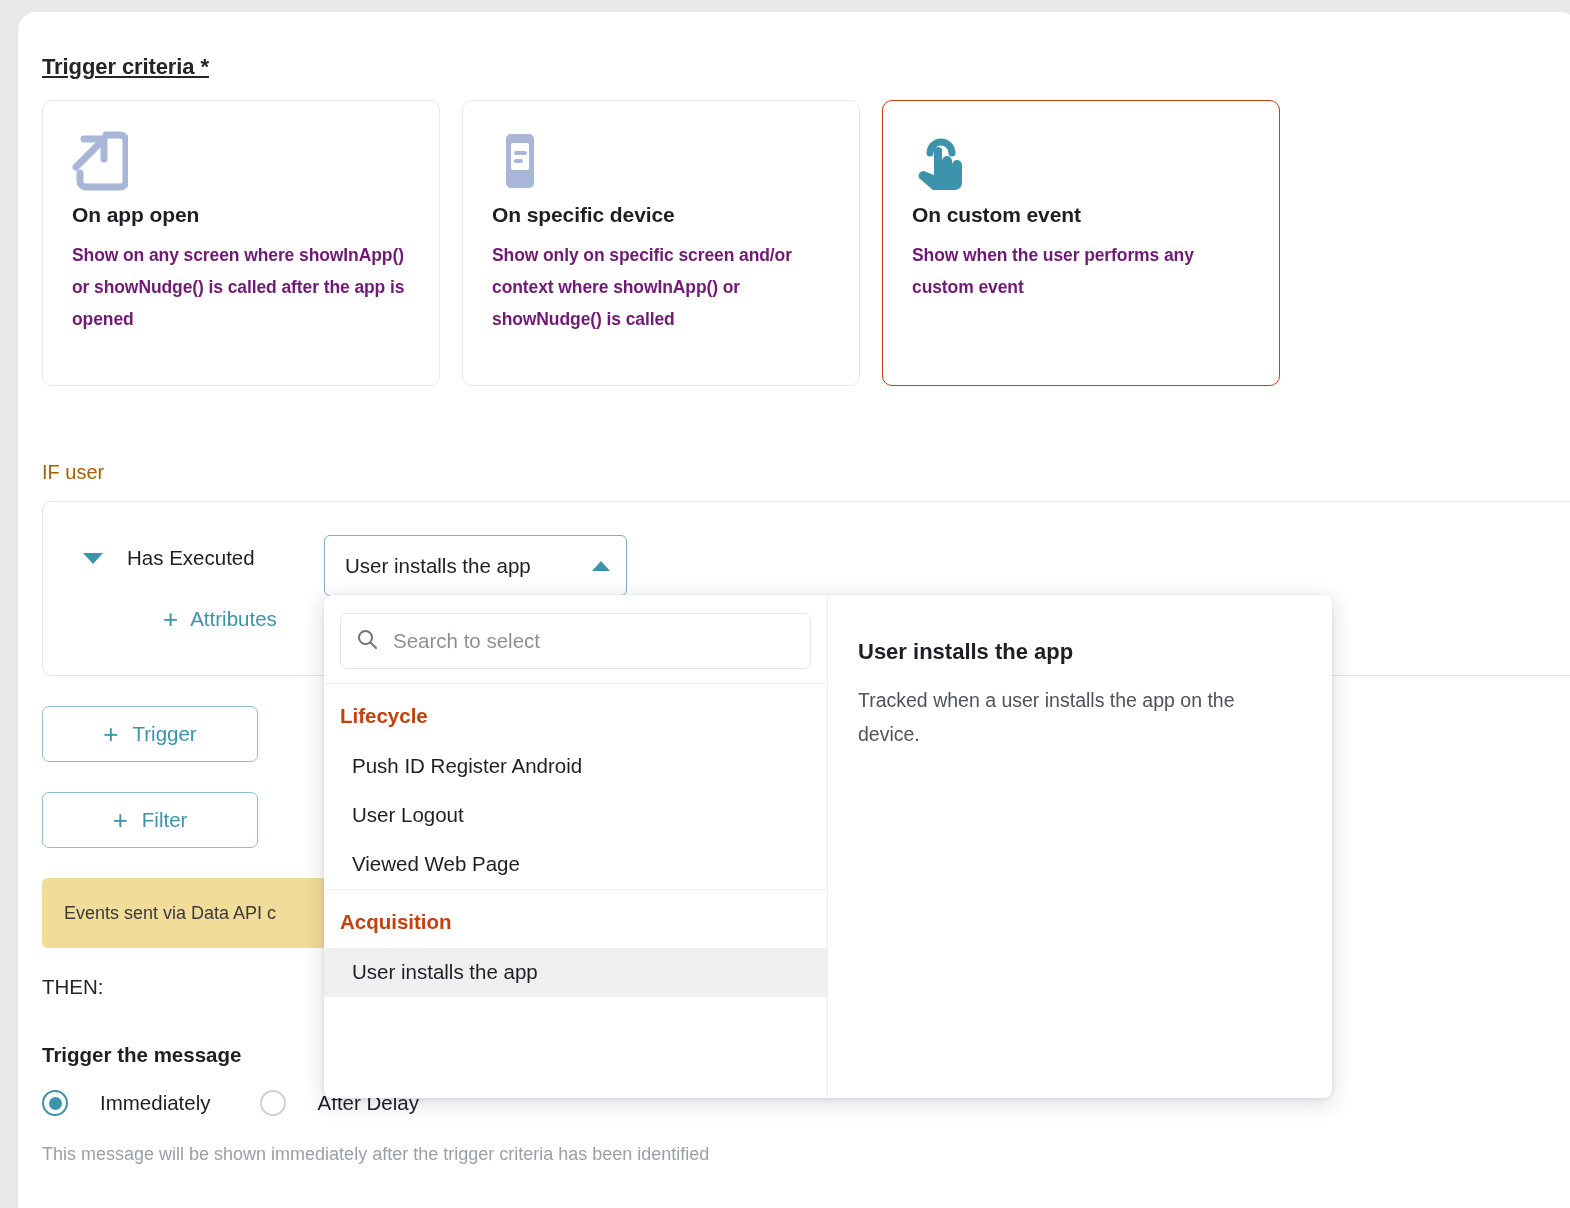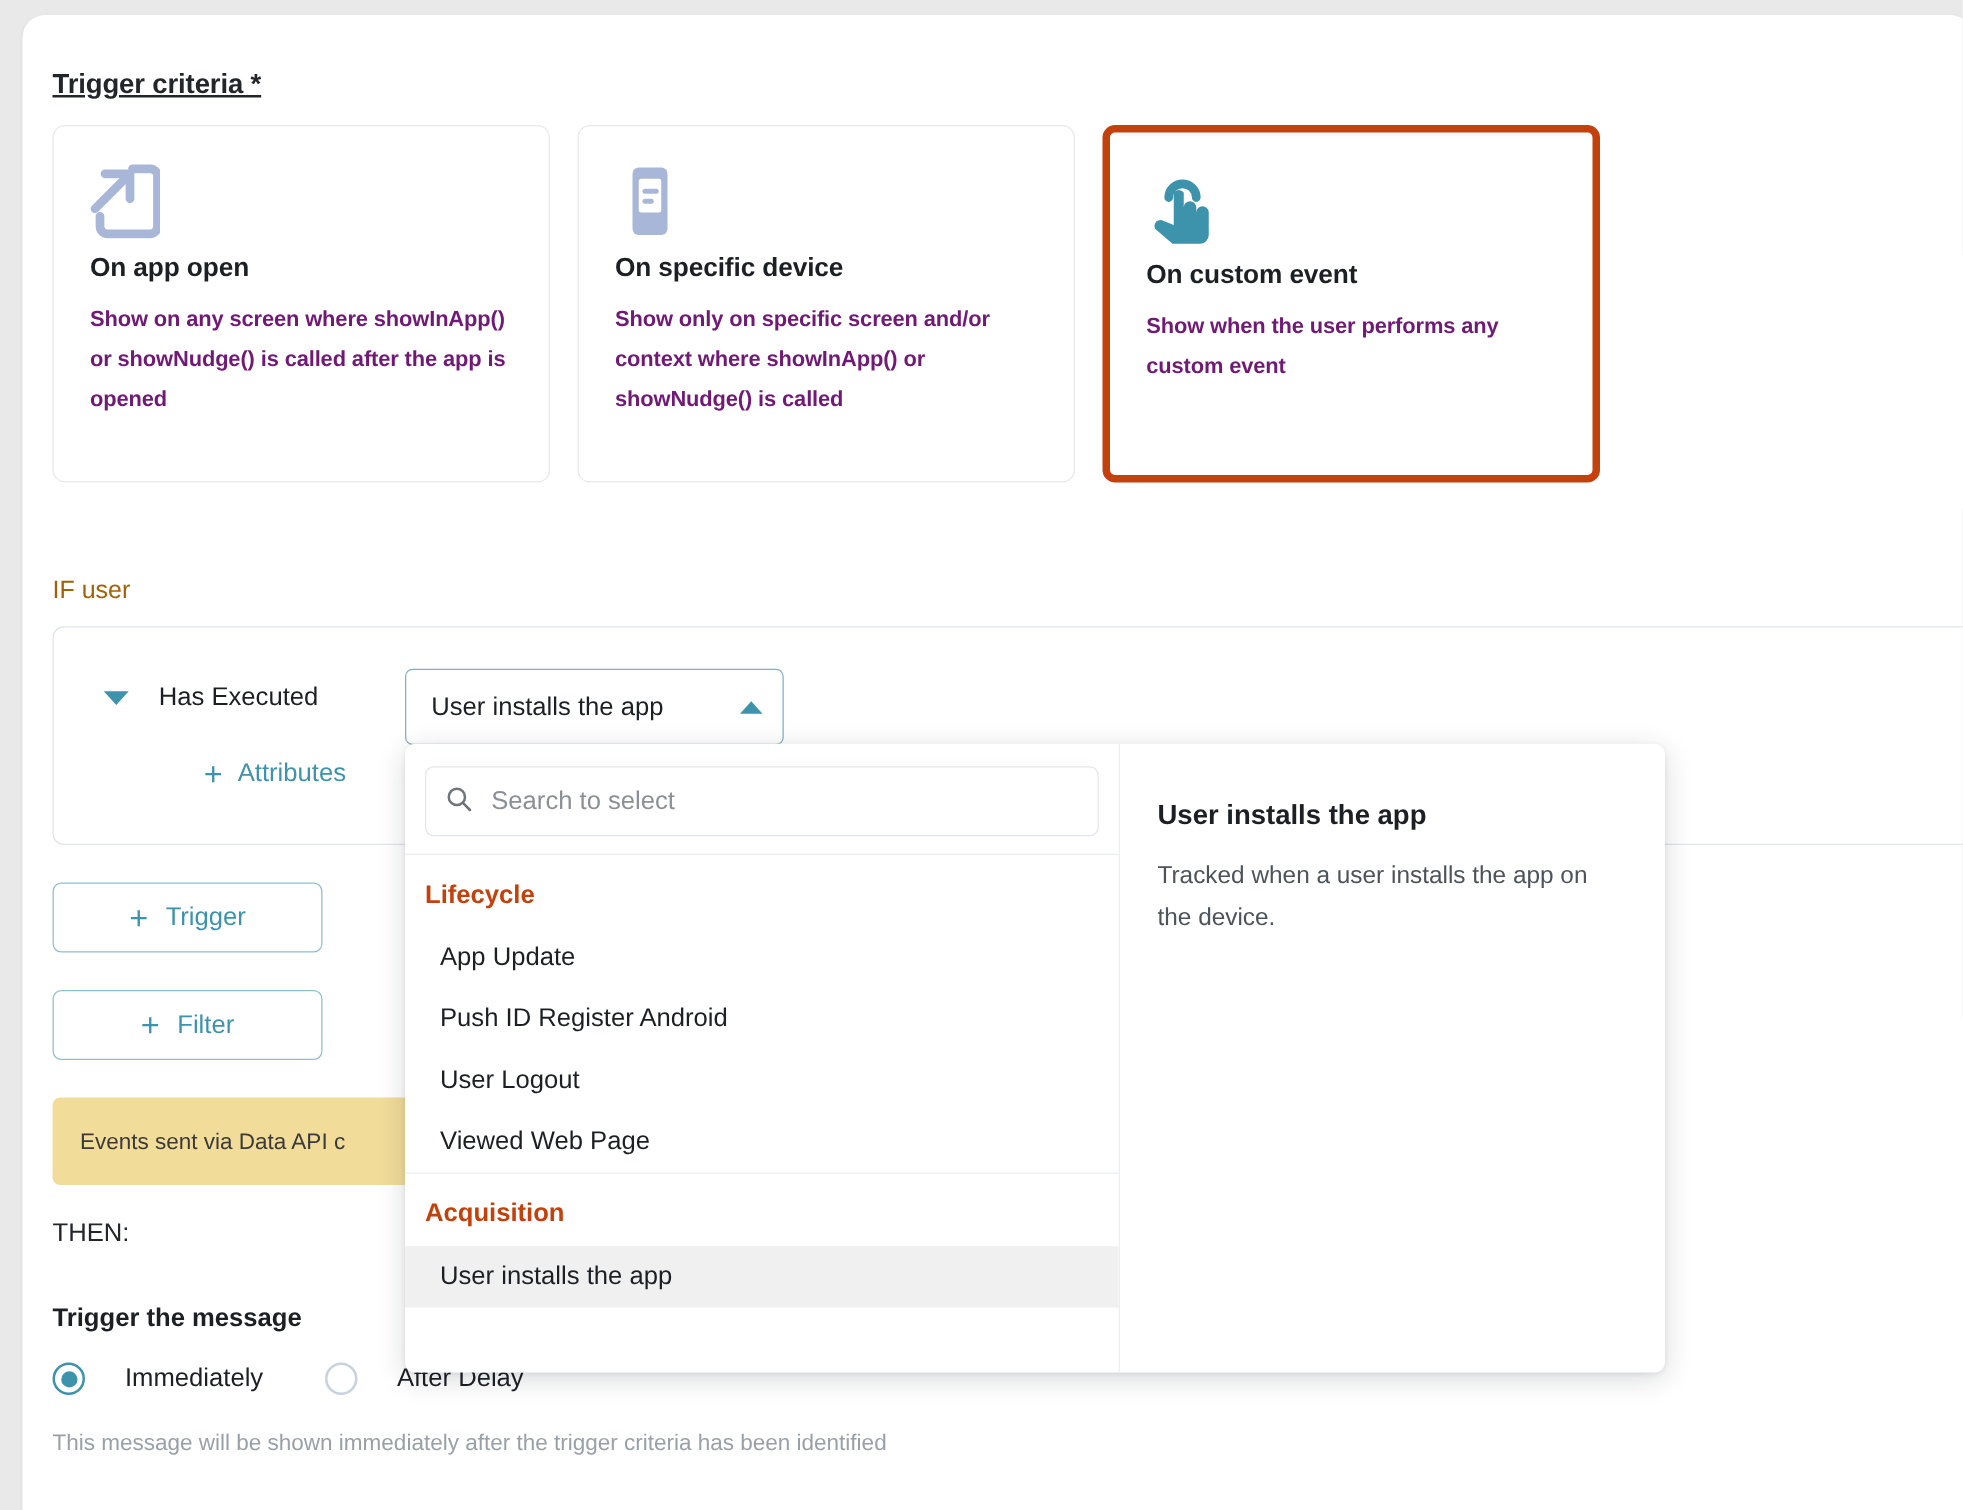--- a/index.html
+++ b/index.html
@@ -47,21 +47,21 @@
     width: 398px;
     height: 286px;
     border: 1px solid #e6e8ec;
     border-radius: 10px;
     background: #fff;
     padding: 30px 29px 0 29px;
     cursor: pointer;
     font-weight: bold;
   }
   .card.selected {
-    border: 6px solid #c2410c;
+    border: 1px solid #c2410c;
   }
   .card-icon { height: 68px; }
   .card-title {
     font-size: 21px;
     color: #1c1f24;
     margin-top: 4px;
     letter-spacing: -0.1px;
   }
   .card-desc {
     font-size: 17.5px;
@@ -207,21 +207,21 @@
     width: 1008px;
     height: 503px;
     background: #fff;
     border-radius: 8px;
     box-shadow: 0 5px 22px rgba(16,24,40,0.16), 0 1px 4px rgba(16,24,40,0.08);
     display: flex;
     z-index: 50;
     overflow: hidden;
   }
   .dd-left {
-    width: 572px;
+    width: 504px;
     border-right: 1px solid #eceef1;
     position: relative;
     overflow: hidden;
   }
   .dd-search-wrap { padding: 18px 16px 14px 16px; }
   .dd-search {
     height: 56px;
     border: 1px solid #e3e6eb;
     border-radius: 7px;
     display: flex; align-items: center;
@@ -360,21 +360,20 @@
               <svg width="24" height="24" viewBox="0 0 24 24" fill="none">
                 <circle cx="10.5" cy="10.5" r="6.5" stroke="#6e7479" stroke-width="2"></circle>
                 <path d="M15.5 15.5 L21 21" stroke="#6e7479" stroke-width="2" stroke-linecap="round"></path>
               </svg>
             </span>
             <input type="text" value="" placeholder="Search to select" style="">
           </div>
         </div>
 
         <div class="dd-group-head first">Lifecycle</div>
-        <div class="dd-item">App Update</div>
         <div class="dd-item">Push ID Register Android</div>
         <div class="dd-item">User Logout</div>
         <div class="dd-item">Viewed Web Page</div>
 
         <div class="dd-group-head">Acquisition</div>
         <div class="dd-item active">User installs the app</div>
       </div>
 
       <div class="dd-right">
         <div class="dd-detail-title">User installs the app</div>

